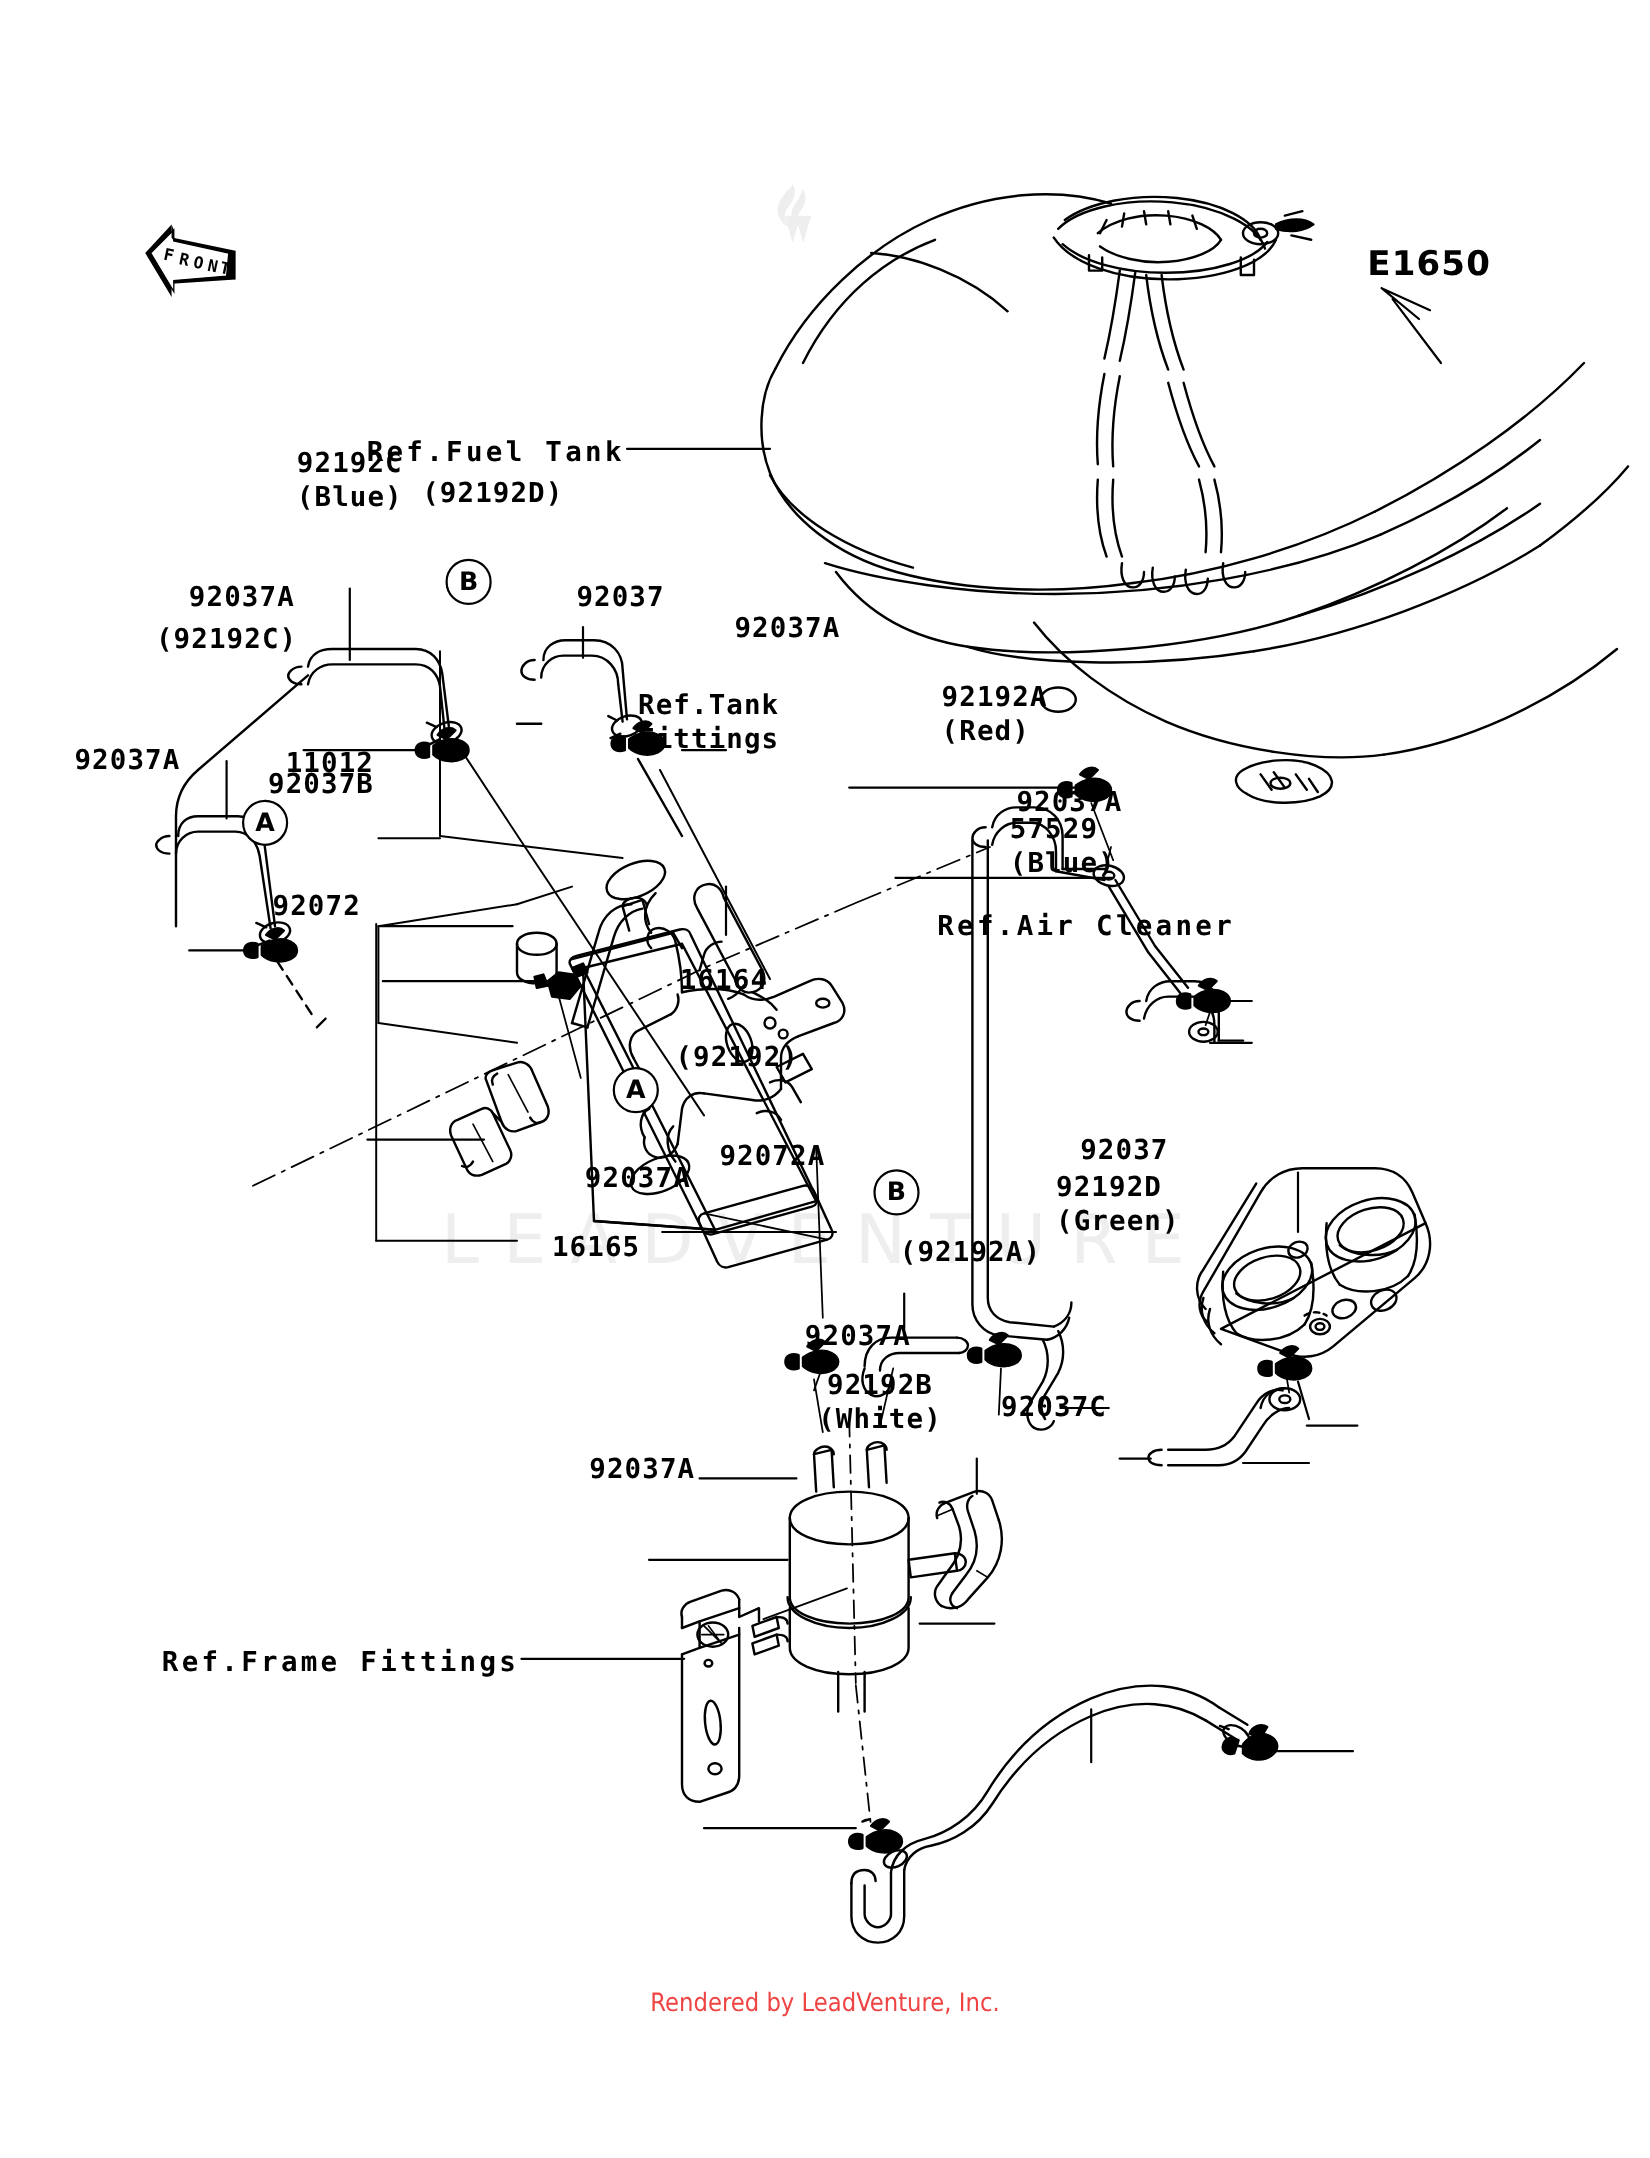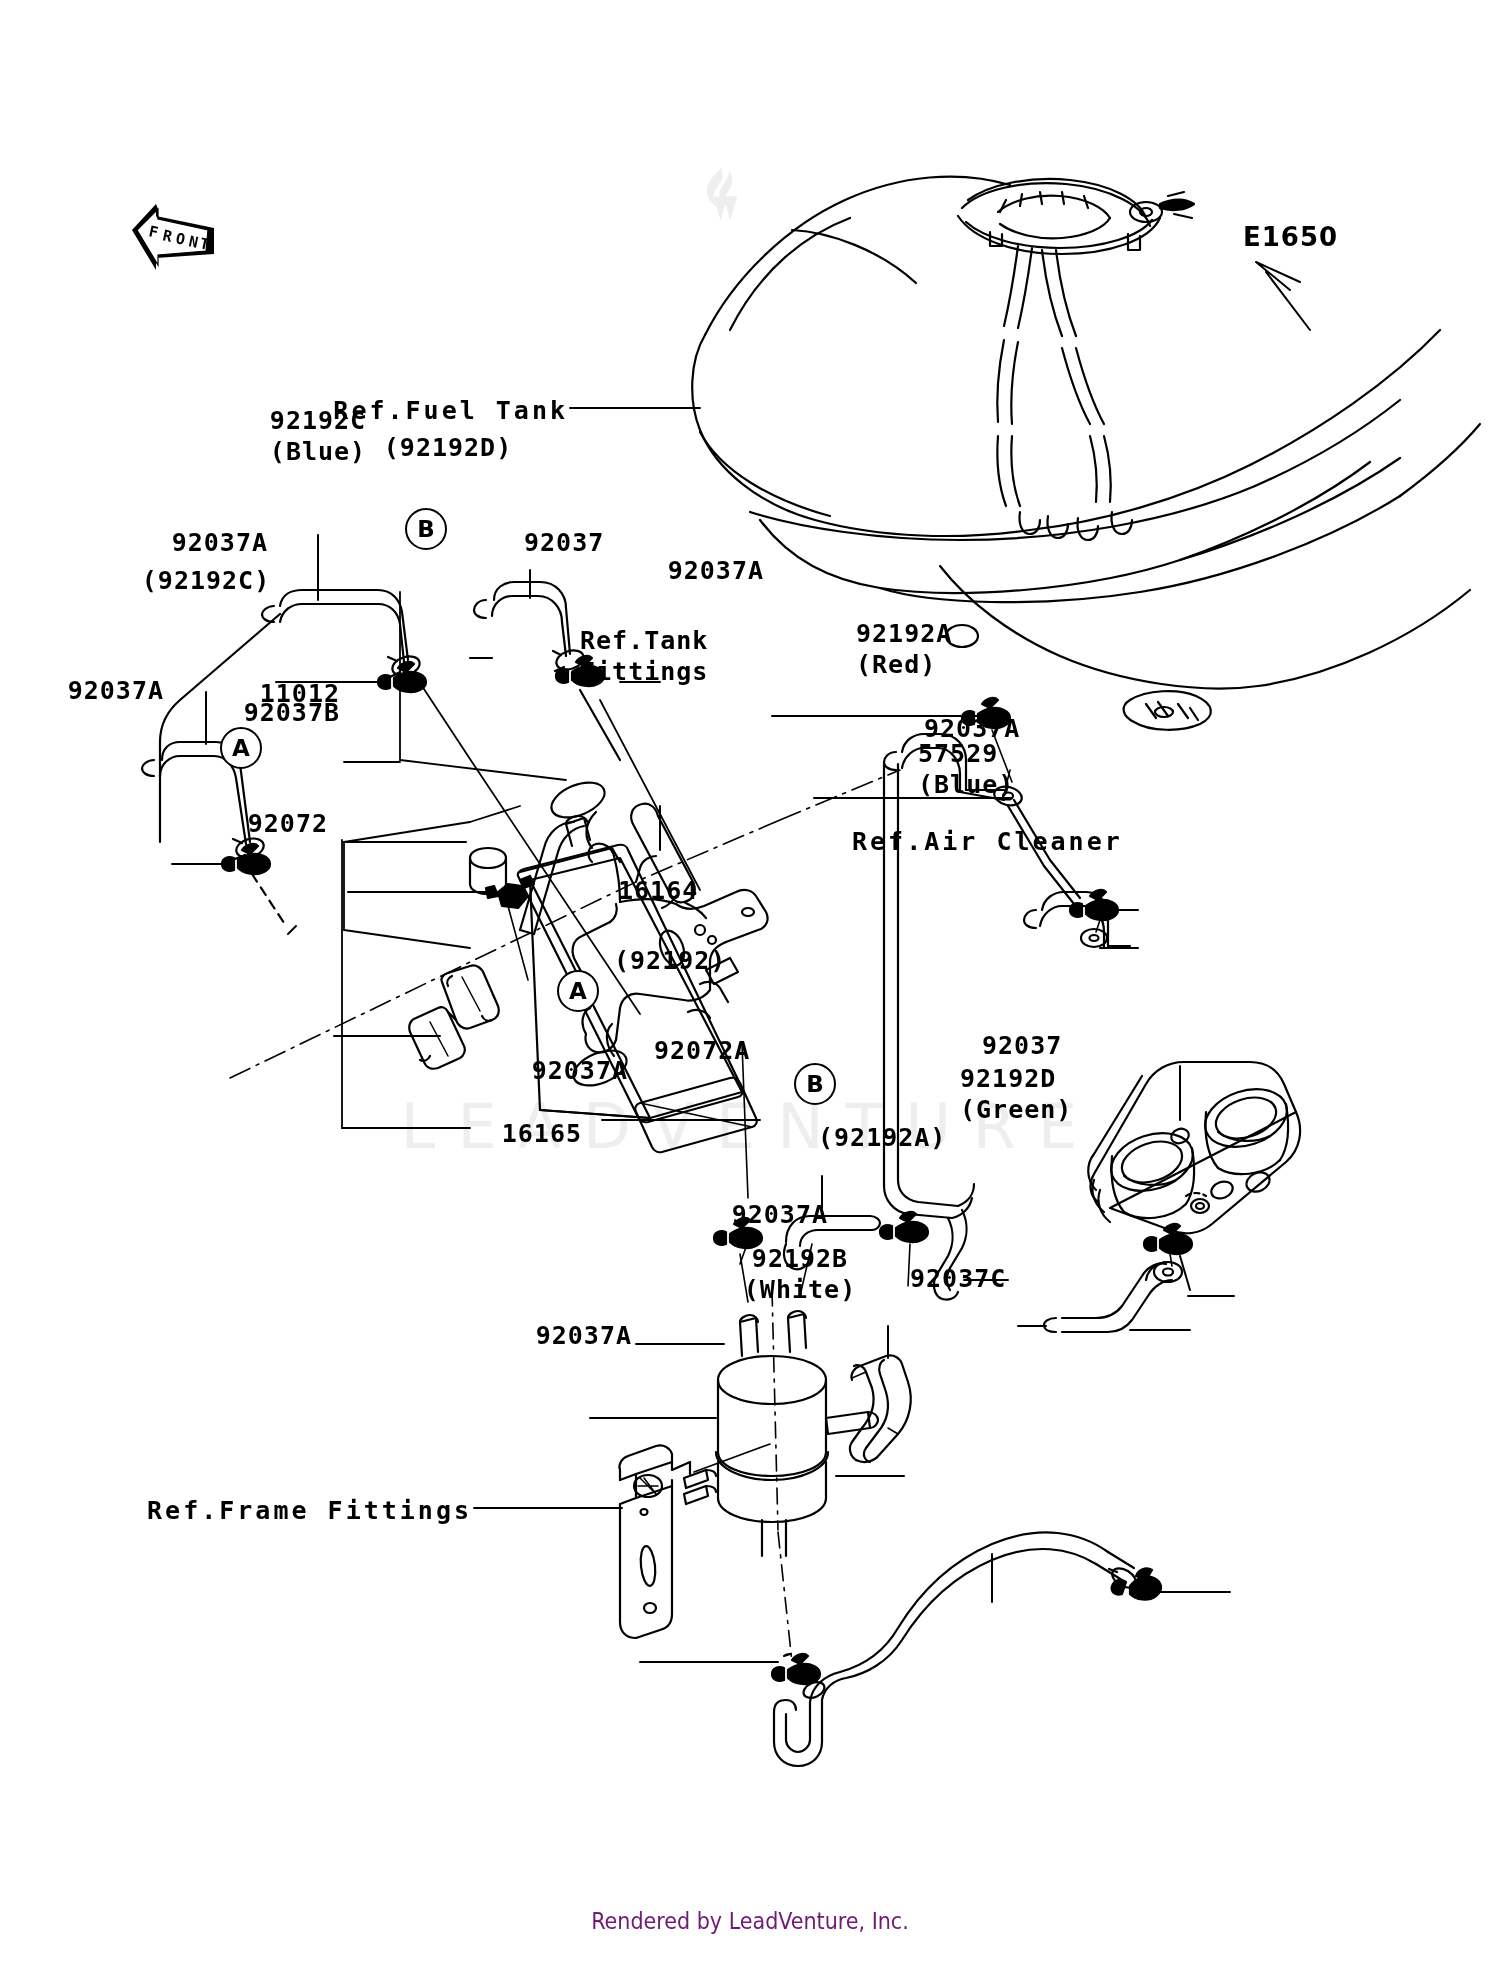--- a/index.html
+++ b/index.html
@@ -21,26 +21,26 @@
     white-space:nowrap;
     line-height:1.25;
     color:#000;
   }
   .lbl.r{transform:translateX(-100%);}
   .lbl.c{transform:translateX(-50%);}
   .lbl .sub{display:block;}
   .lbl.mono-sp{letter-spacing:3px;}
   .diagcode{
     position:absolute;font-family:"DejaVu Sans","Liberation Sans",sans-serif;
-    font-weight:bold;font-size:26px;letter-spacing:1px;
+    font-weight:bold;font-size:31px;letter-spacing:1px;
   }
   .footer{
-    position:absolute;left:750px;top:1908px;transform:translateX(-50%);
+    position:absolute;left:750px;top:1808px;transform:translateX(-50%);
     font-family:"DejaVu Sans Condensed","Liberation Sans",sans-serif;
-    font-size:23px;color:#701a75;white-space:nowrap;
+    font-size:23px;color:#ef4444;white-space:nowrap;
   }
   
   #front-arrow{position:absolute;left:128px;top:192px;width:100px;height:90px;}
   
   .cmark{
     position:absolute;width:38px;height:38px;border:2.5px solid #000;border-radius:50%;
     display:flex;align-items:center;justify-content:center;
     font-family:"DejaVu Sans","Liberation Sans",sans-serif;
     font-weight:bold;font-size:23px;background:#fff;
   }

